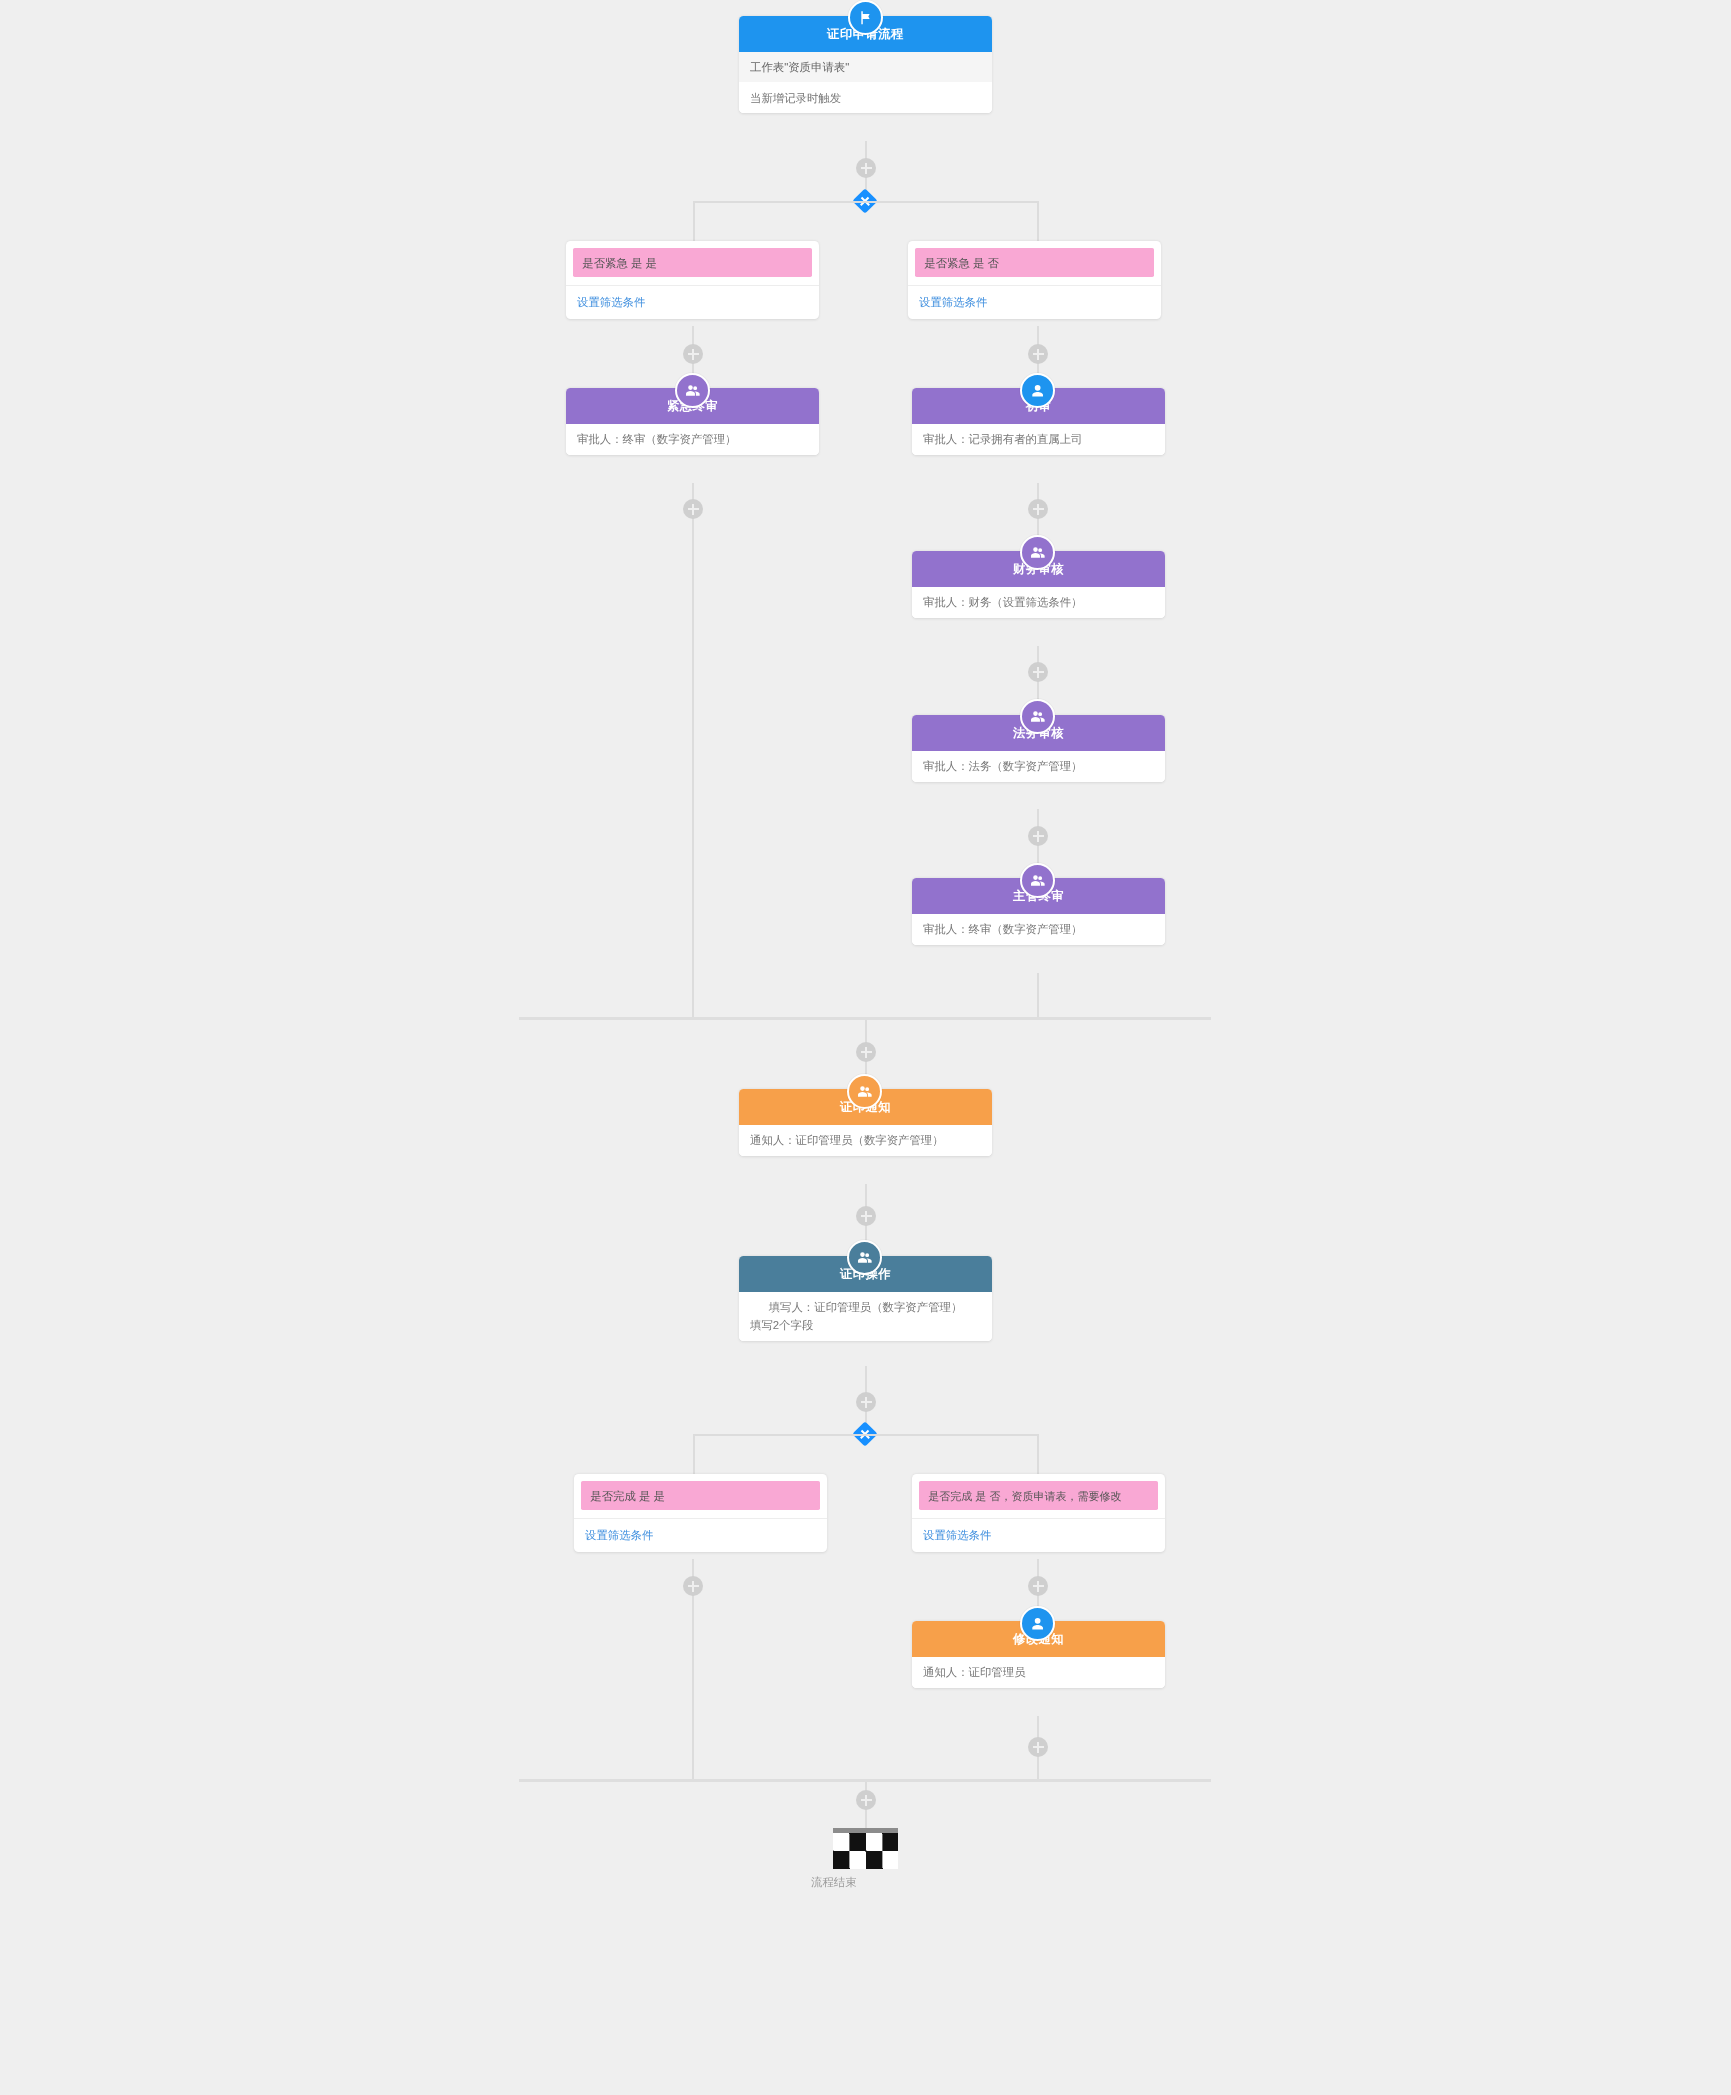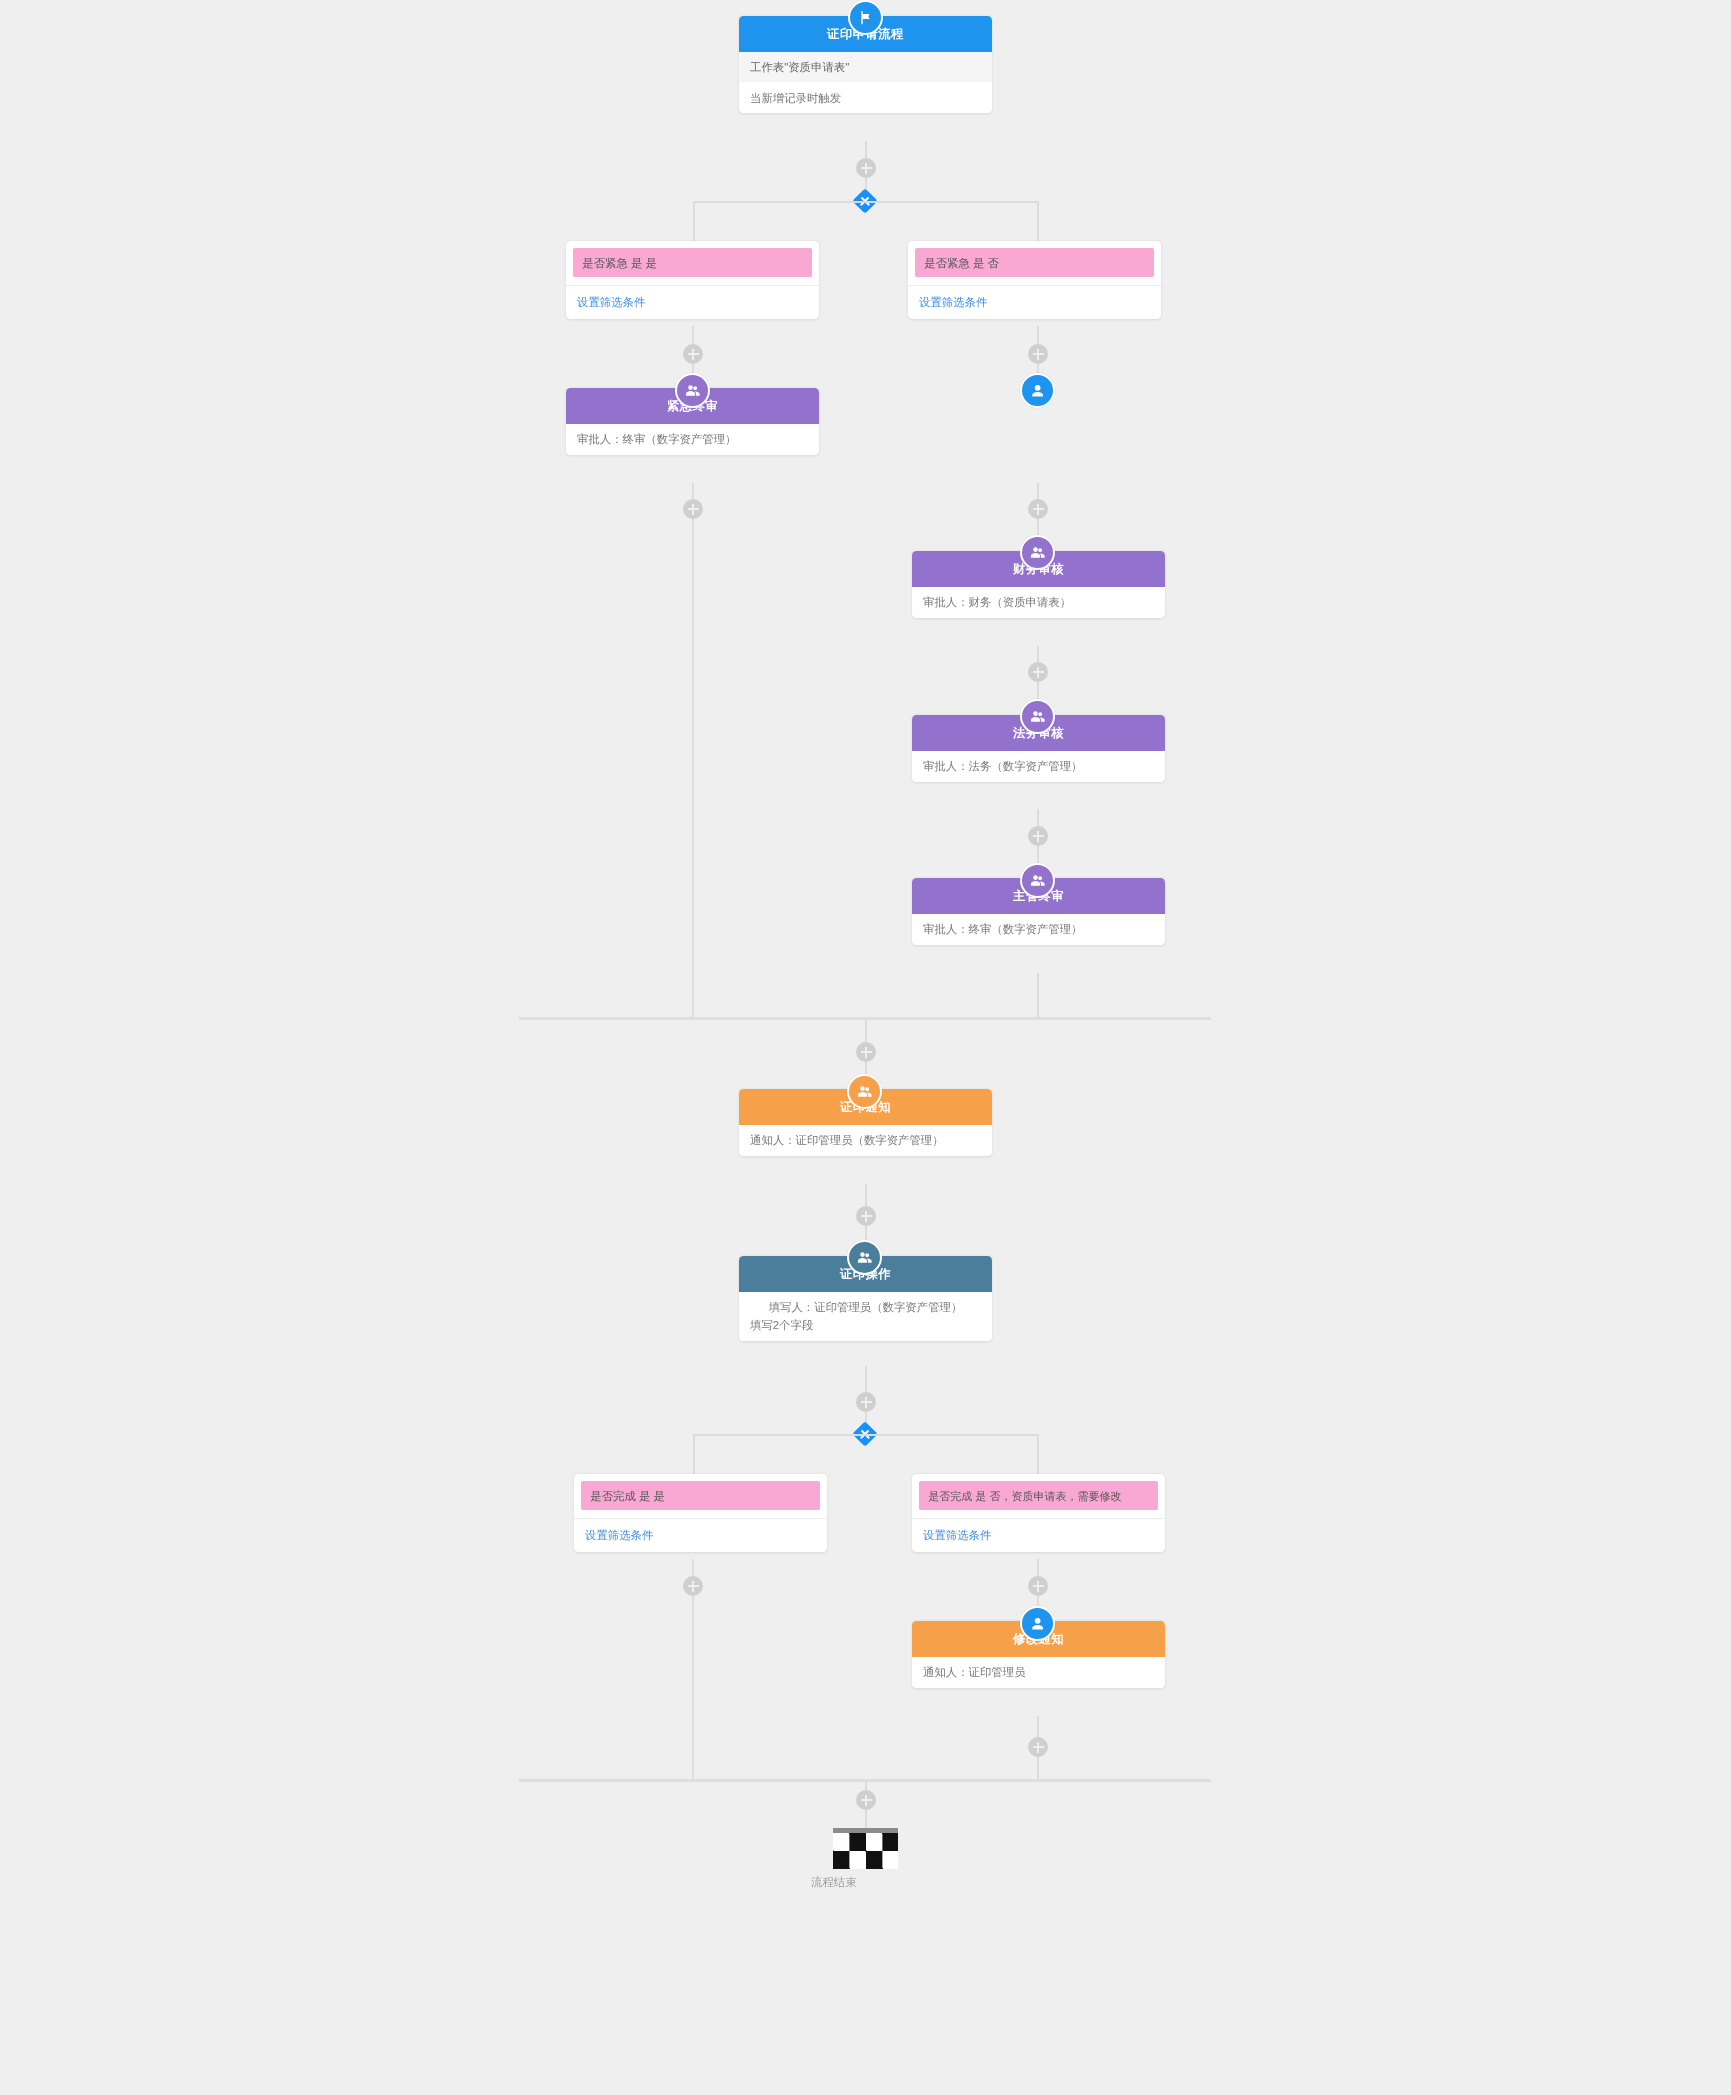--- a/index.html
+++ b/index.html
@@ -153,32 +153,38 @@
     <div class="cfilter">设置筛选条件</div>
   </div>
   <div class="vline" style="left:1037px;top:326px;height:55px;"></div>
   <div class="plus" style="left:1028px;top:344px;"></div>
 
   <div class="badge blue" style="left:1020px;top:373px;">
     <svg viewBox="0 0 24 24">
         <path d="M12 12a4 4 0 100-8 4 4 0 000 8zm0 1.8c-3.3 0-7.4 1.7-7.4 4V20h14.8v-2.2c0-2.3-4.1-4-7.4-4z"></path>
       </svg>
   </div>
+  <div class="node" style="left:912px;top:388px;">
+    <div class="head approve">初审</div>
+    <div class="body">
+      <div class="row">审批人：记录拥有者的直属上司</div>
+    </div>
+  </div>
   <div class="vline" style="left:1037px;top:483px;height:59px;"></div>
   <div class="plus" style="left:1028px;top:499px;"></div>
 
   <div class="badge purple" style="left:1020px;top:535px;">
     <svg viewBox="0 0 24 24">
         <path d="M9 11a3.2 3.2 0 100-6.4A3.2 3.2 0 009 11zm6.5.2a2.7 2.7 0 100-5.4 2.7 2.7 0 000 5.4zM9 12.6c-2.6 0-6.2 1.3-6.2 3.3V19h12.4v-3.1c0-2-3.6-3.3-6.2-3.3zm7 .5c-.5 0-1 0-1.5.1 1.2.7 2 1.6 2 2.7V19h5.2v-2.6c0-1.8-3.2-3.3-5.7-3.3z"></path>
       </svg>
   </div>
   <div class="node" style="left:912px;top:551px;">
     <div class="head approve">财务审核</div>
     <div class="body">
-      <div class="row">审批人：财务（资质申请表）</div>
+      <div class="row">审批人：财务（设置筛选条件）</div>
     </div>
   </div>
   <div class="vline" style="left:1037px;top:646px;height:59px;"></div>
   <div class="plus" style="left:1028px;top:662px;"></div>
 
   <div class="badge purple" style="left:1020px;top:699px;">
     <svg viewBox="0 0 24 24">
         <path d="M9 11a3.2 3.2 0 100-6.4A3.2 3.2 0 009 11zm6.5.2a2.7 2.7 0 100-5.4 2.7 2.7 0 000 5.4zM9 12.6c-2.6 0-6.2 1.3-6.2 3.3V19h12.4v-3.1c0-2-3.6-3.3-6.2-3.3zm7 .5c-.5 0-1 0-1.5.1 1.2.7 2 1.6 2 2.7V19h5.2v-2.6c0-1.8-3.2-3.3-5.7-3.3z"></path>
       </svg>
   </div>

